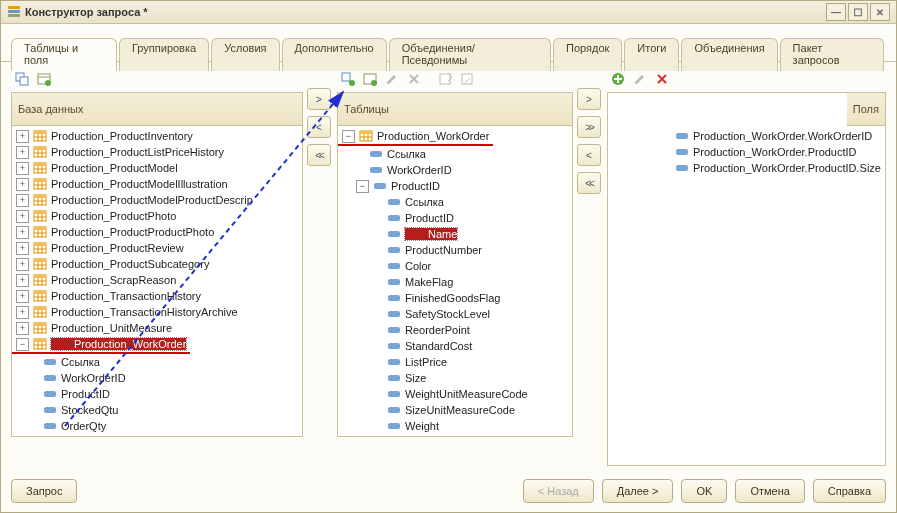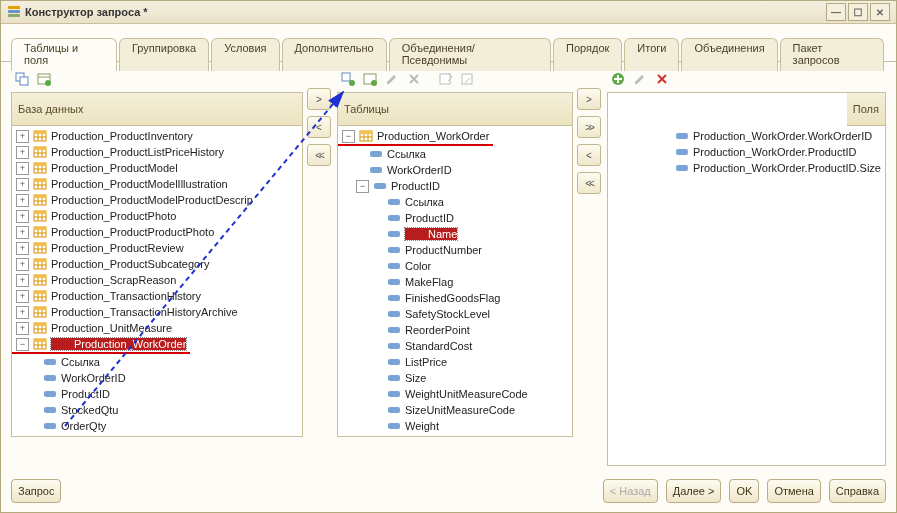--- a/index.html
+++ b/index.html
@@ -170,21 +170,21 @@
 .button-row {
   height: 30px;
   padding: 0 10px 6px 10px;
   display: flex;
   align-items: center;
   gap: 8px;
 }
 .button-row .spacer { flex: 1; }
 .btn {
   height: 22px;
-  padding: 0 6px;
+  padding: 0 14px;
   border: 1px solid #b8ad84;
   background: linear-gradient(#fdfbef, #efe7ca);
   border-radius: 4px;
   font-size: 11px;
   color: #3f3417;
   display: flex; align-items: center;
 }
 .btn.disabled { color: #aaa; }
 
 

